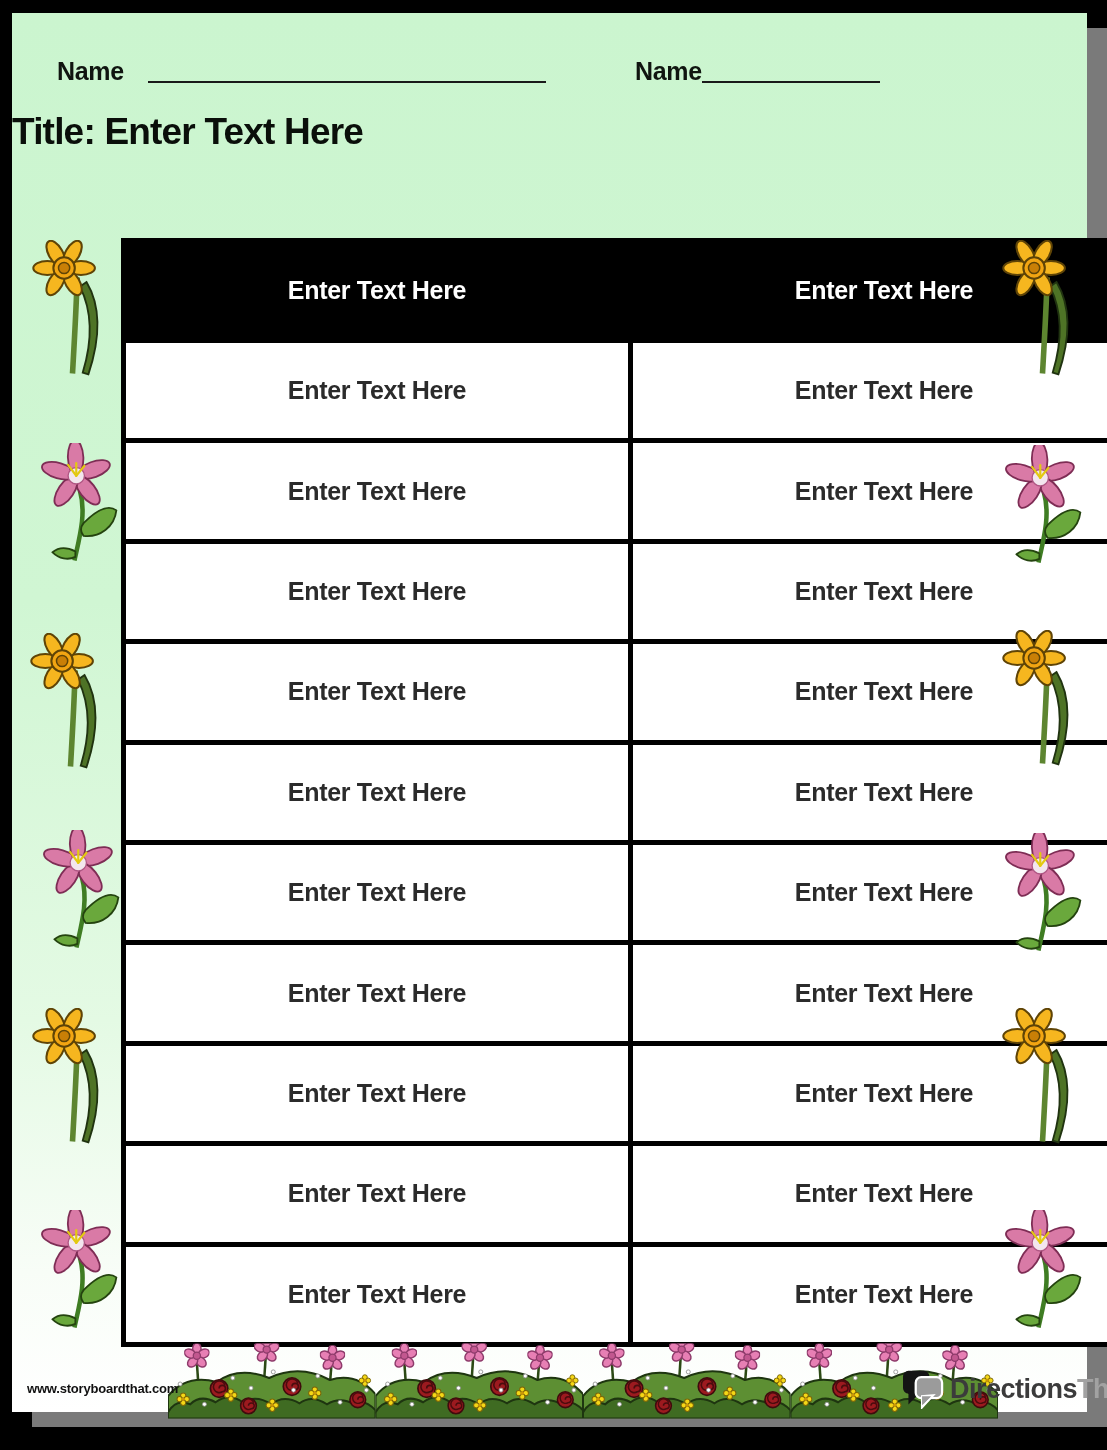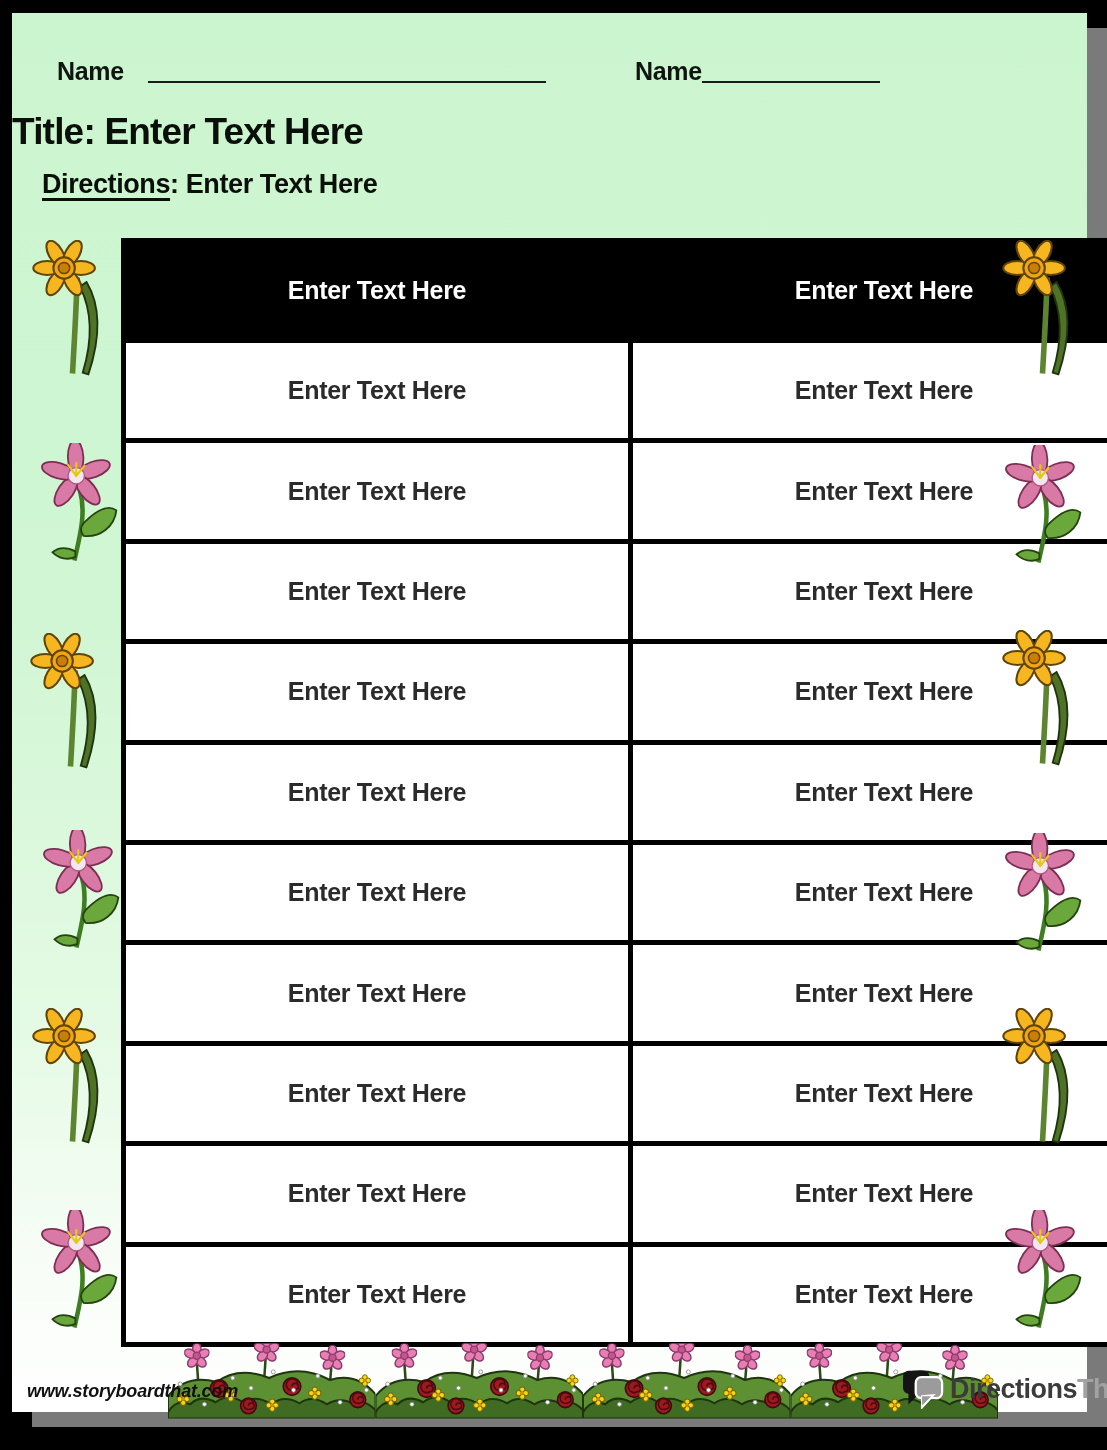--- a/index.html
+++ b/index.html
@@ -35,21 +35,21 @@
     grid-template-rows:95px repeat(10,95.4px);gap:5px;
   }
   .cell{
     background:#fff;display:flex;align-items:center;justify-content:center;
     font-size:25px;font-weight:700;color:#2b2b2b;letter-spacing:-0.3px;
   }
   .cell.head{background:#000;color:#fff;}
   
   .flower{position:absolute;}
   
-  .site-url{position:absolute;left:15px;top:1368px;font-size:18px;font-weight:700;color:#111;letter-spacing:-0.2px;font-style:italic;}
+  .site-url{position:absolute;left:15px;top:1368px;font-size:13px;font-weight:700;color:#111;letter-spacing:-0.2px;}
   .bed{position:absolute;left:156px;top:1330px;}
   .brand{position:absolute;left:890px;top:1356px;display:flex;align-items:center;gap:6px;}
   .brand-text{font-size:27px;font-weight:700;letter-spacing:-0.5px;white-space:nowrap;}
   .brand-text .b1{color:#3b3b3b;}
   .brand-text .b2{color:#a2a2a2;}
 </style>
 </head>
 <body>
 
 <svg width="0" height="0" style="position:absolute">
@@ -175,23 +175,20 @@
 
   <div class="meta-row">
     <span class="meta-label">Name</span>
     <span class="nameline"></span>
     <span class="meta-label date-label">Name</span>
     <span class="dateline"></span>
   </div>
 
   <div class="title">Title: Enter Text Here</div>
 
-  <div class="directions">
-    <span class="dlabel">Directions</span><span>: Enter Text Here</span>
-  </div>
 
   <div class="tbl">
     <div class="cell head">Enter Text Here</div>
     <div class="cell head">Enter Text Here</div>
     <div class="cell">Enter Text Here</div>
     <div class="cell">Enter Text Here</div>
     <div class="cell">Enter Text Here</div>
     <div class="cell">Enter Text Here</div>
     <div class="cell">Enter Text Here</div>
     <div class="cell">Enter Text Here</div>

